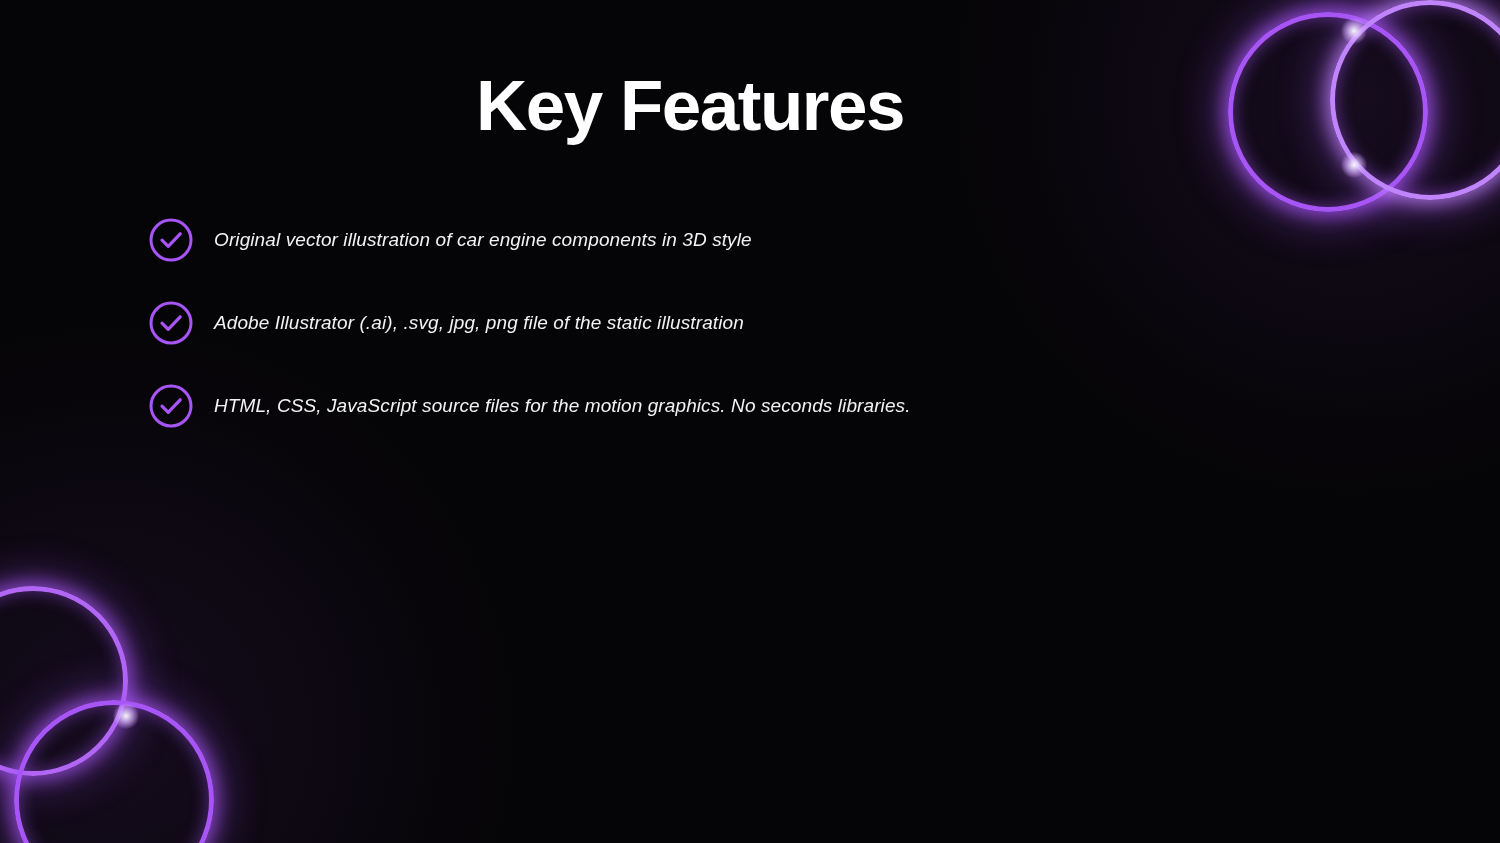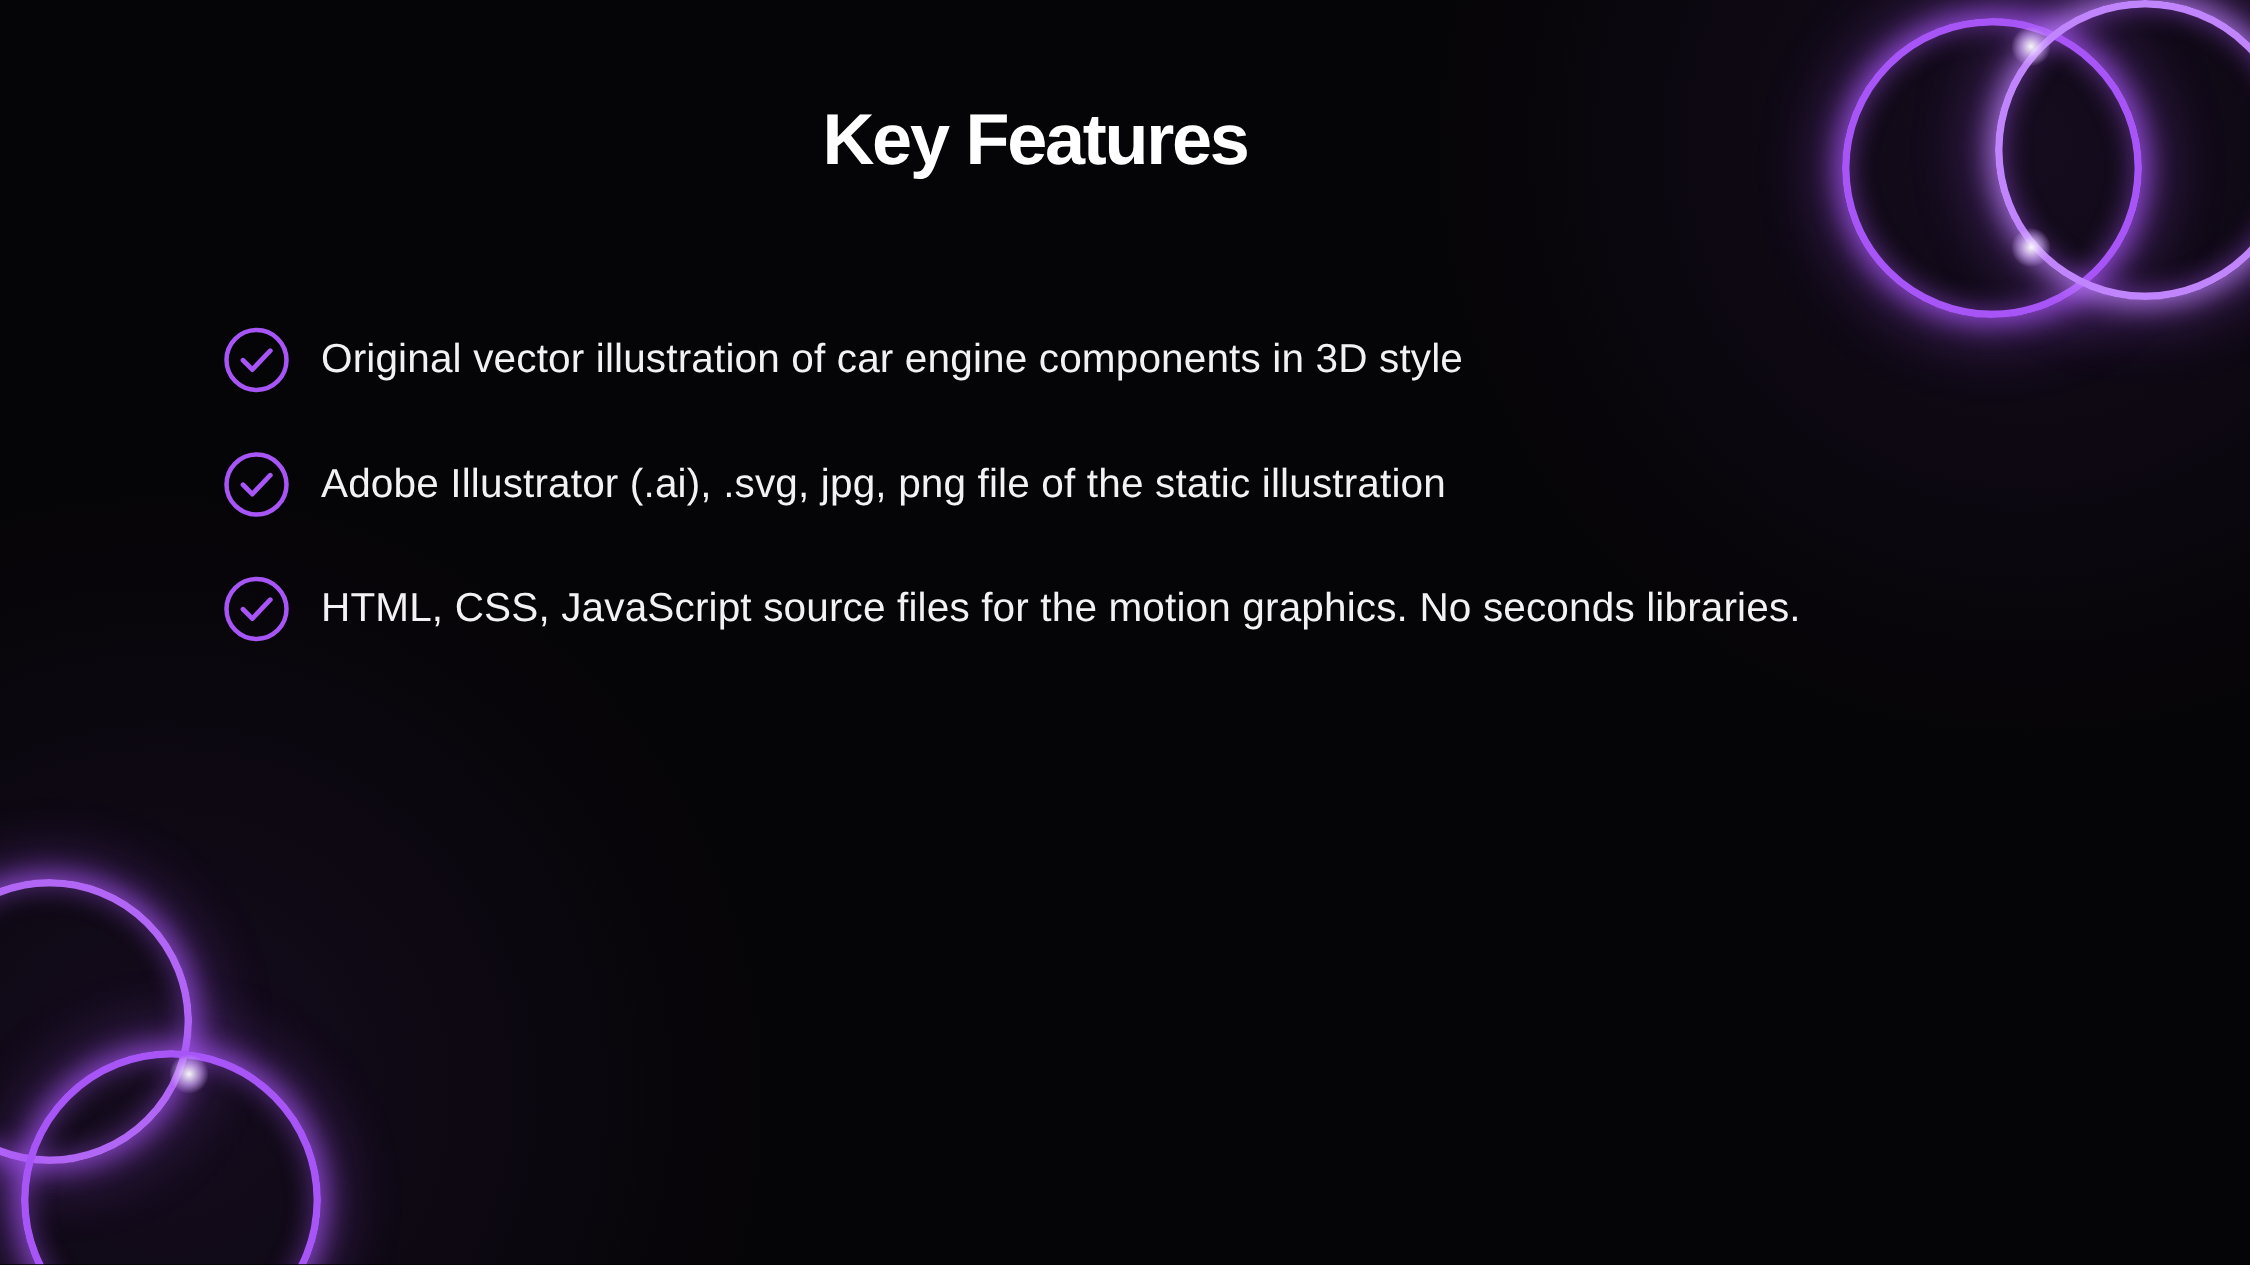--- a/index.html
+++ b/index.html
@@ -88,21 +88,21 @@
   .hot-3 { left: 113px; top: 703px; }
 
   
   .title {
     position: absolute;
     top: 70px;
     left: 0;
     width: 1380px;
     text-align: center;
     color: #ffffff;
-    font-size: 48px;
+    font-size: 71px;
     font-weight: bold;
     letter-spacing: -1.5px;
     line-height: 1.0;
   }
 
   
   .features {
     position: absolute;
     top: 212px;
     left: 148px;
@@ -120,24 +120,25 @@
   .check-icon {
     flex: 0 0 auto;
     width: 46px;
     height: 46px;
     margin-right: 20px;
     display: block;
   }
 
   .feature-text {
     color: #f2f2f4;
-    font-size: 27px;
+    font-size: 19px;
     line-height: 1.25;
     letter-spacing: 0.1px;
     white-space: nowrap;
+    font-style: italic;
   }
 </style>
 </head>
 <body>
 
 <div class="slide">
 
   <div class="ring tr-a"></div>
   <div class="ring tr-b"></div>
   <div class="ring-hot hot-1"></div>

